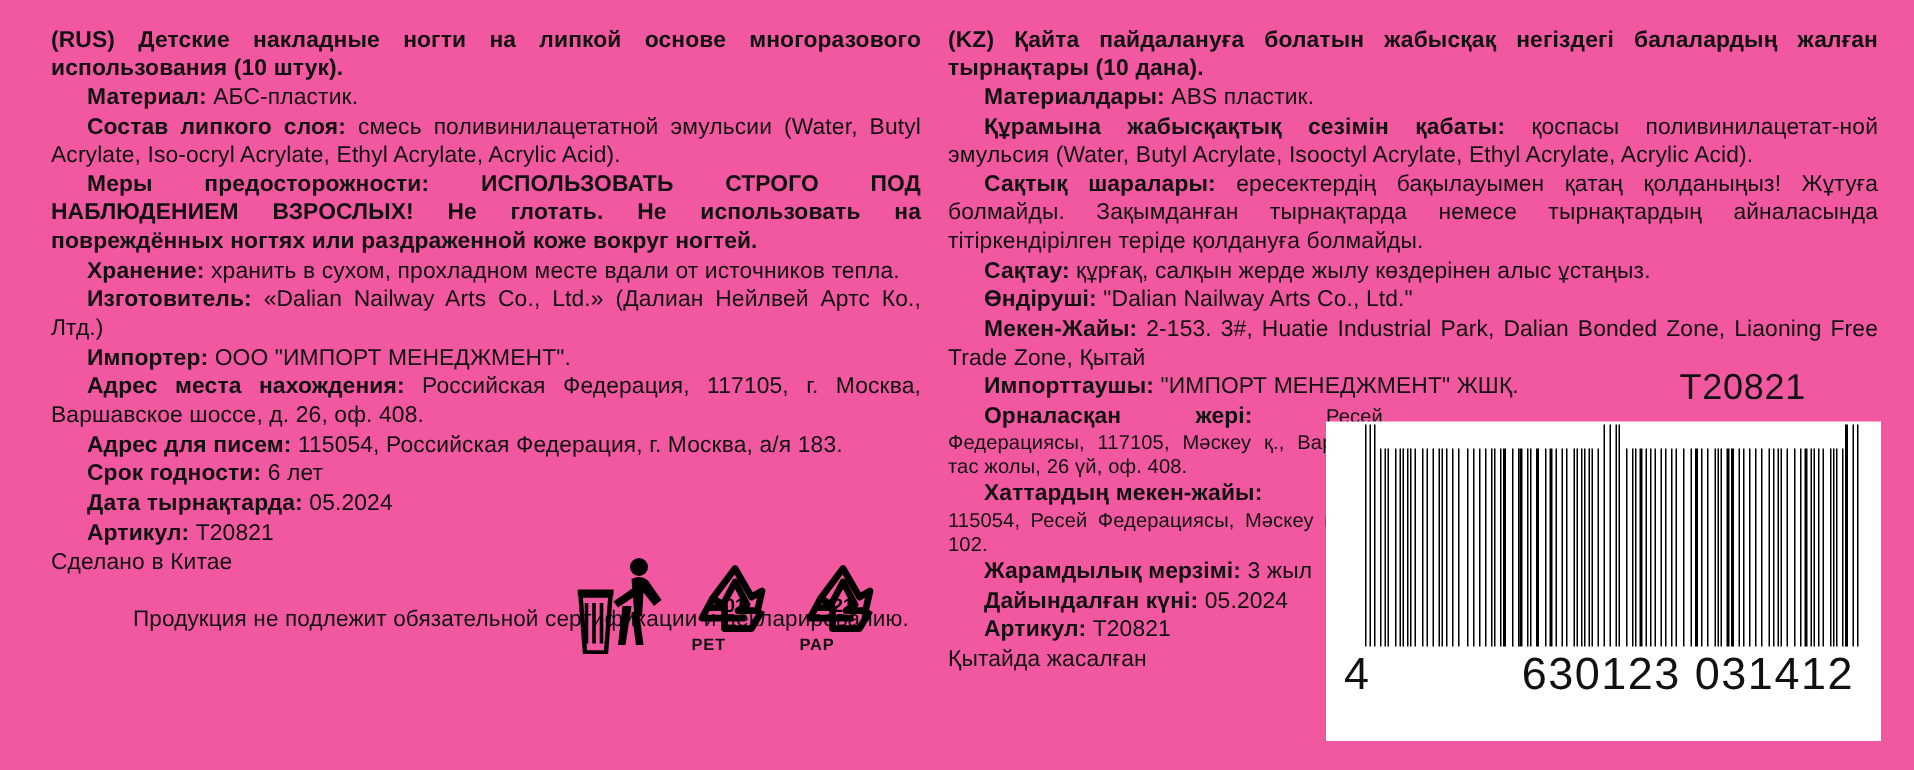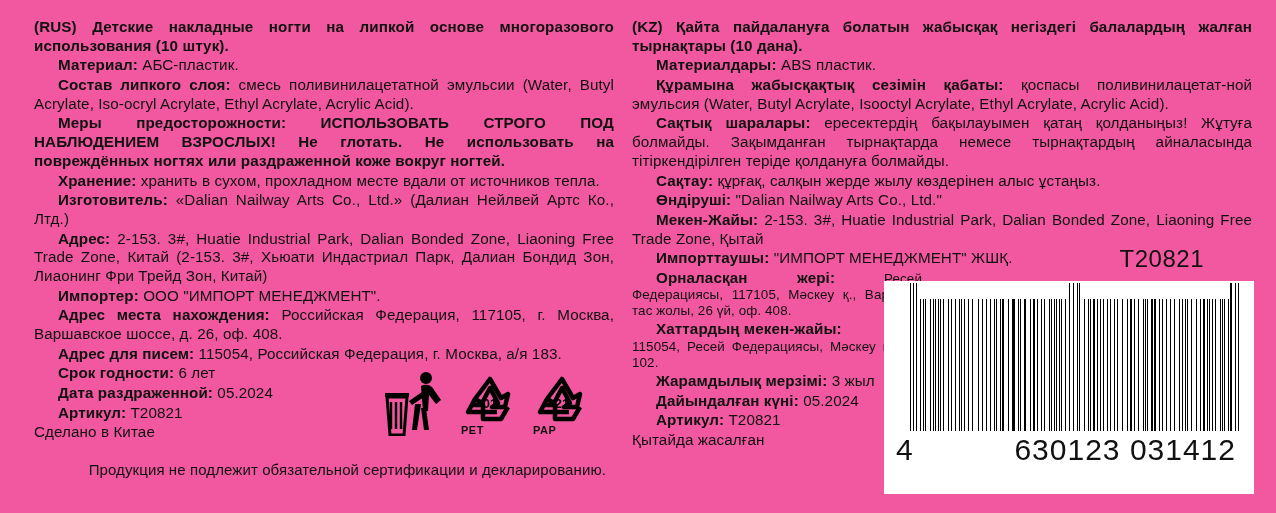--- a/index.html
+++ b/index.html
@@ -144,36 +144,33 @@
       <p>
         <span class="lead">Меры предосторожности:</span><span class="b"> ИСПОЛЬЗОВАТЬ СТРОГО ПОД НАБЛЮДЕНИЕМ ВЗРОСЛЫХ! Не глотать. Не использовать на повреждённых ногтях или раздраженной коже вокруг ногтей.</span>
       </p>
       <p>
         <span class="lead">Хранение:</span><span> хранить в сухом, прохладном месте вдали от источников тепла.</span>
       </p>
       <p>
         <span class="lead">Изготовитель:</span><span> «Dalian Nailway Arts Co., Ltd.» (Далиан Нейлвей Артс Ко., Лтд.)</span>
       </p>
       <p>
-        <span class="lead">Адрес:</span><span> 2-153. 3#, Huatie Industrial Park, Dalian Bonded Zone, Liaoning Free Trade Zone, Китай (2-153. 3#, Хьюати Индастриал Парк, Далиан Бондид Зон, Лиаонинг Фри Трейд Зон, Китай)</span>
-      </p>
-      <p>
         <span class="lead">Импортер:</span><span> ООО "ИМПОРТ МЕНЕДЖМЕНТ".</span>
       </p>
       <p>
         <span class="lead">Адрес места нахождения:</span><span> Российская Федерация, 117105, г. Москва, Варшавское шоссе, д. 26, оф. 408.</span>
       </p>
       <p>
         <span class="lead">Адрес для писем:</span><span> 115054, Российская Федерация, г. Москва, а/я 183.</span>
       </p>
       <p>
         <span class="lead">Срок годности:</span><span> 6 лет</span>
       </p>
       <p>
-        <span class="lead">Дата раздраженной:</span><span> 05.2024</span>
+        <span class="lead">Дата тырнақтарда:</span><span> 05.2024</span>
       </p>
       <p>
         <span class="lead">Артикул:</span><span> T20821</span>
       </p>
       <p>
         <span>Сделано в Китае</span>
       </p>
 
       <p class="footer-note">Продукция не подлежит обязательной сертификации и декларированию.</p>
     </div>

